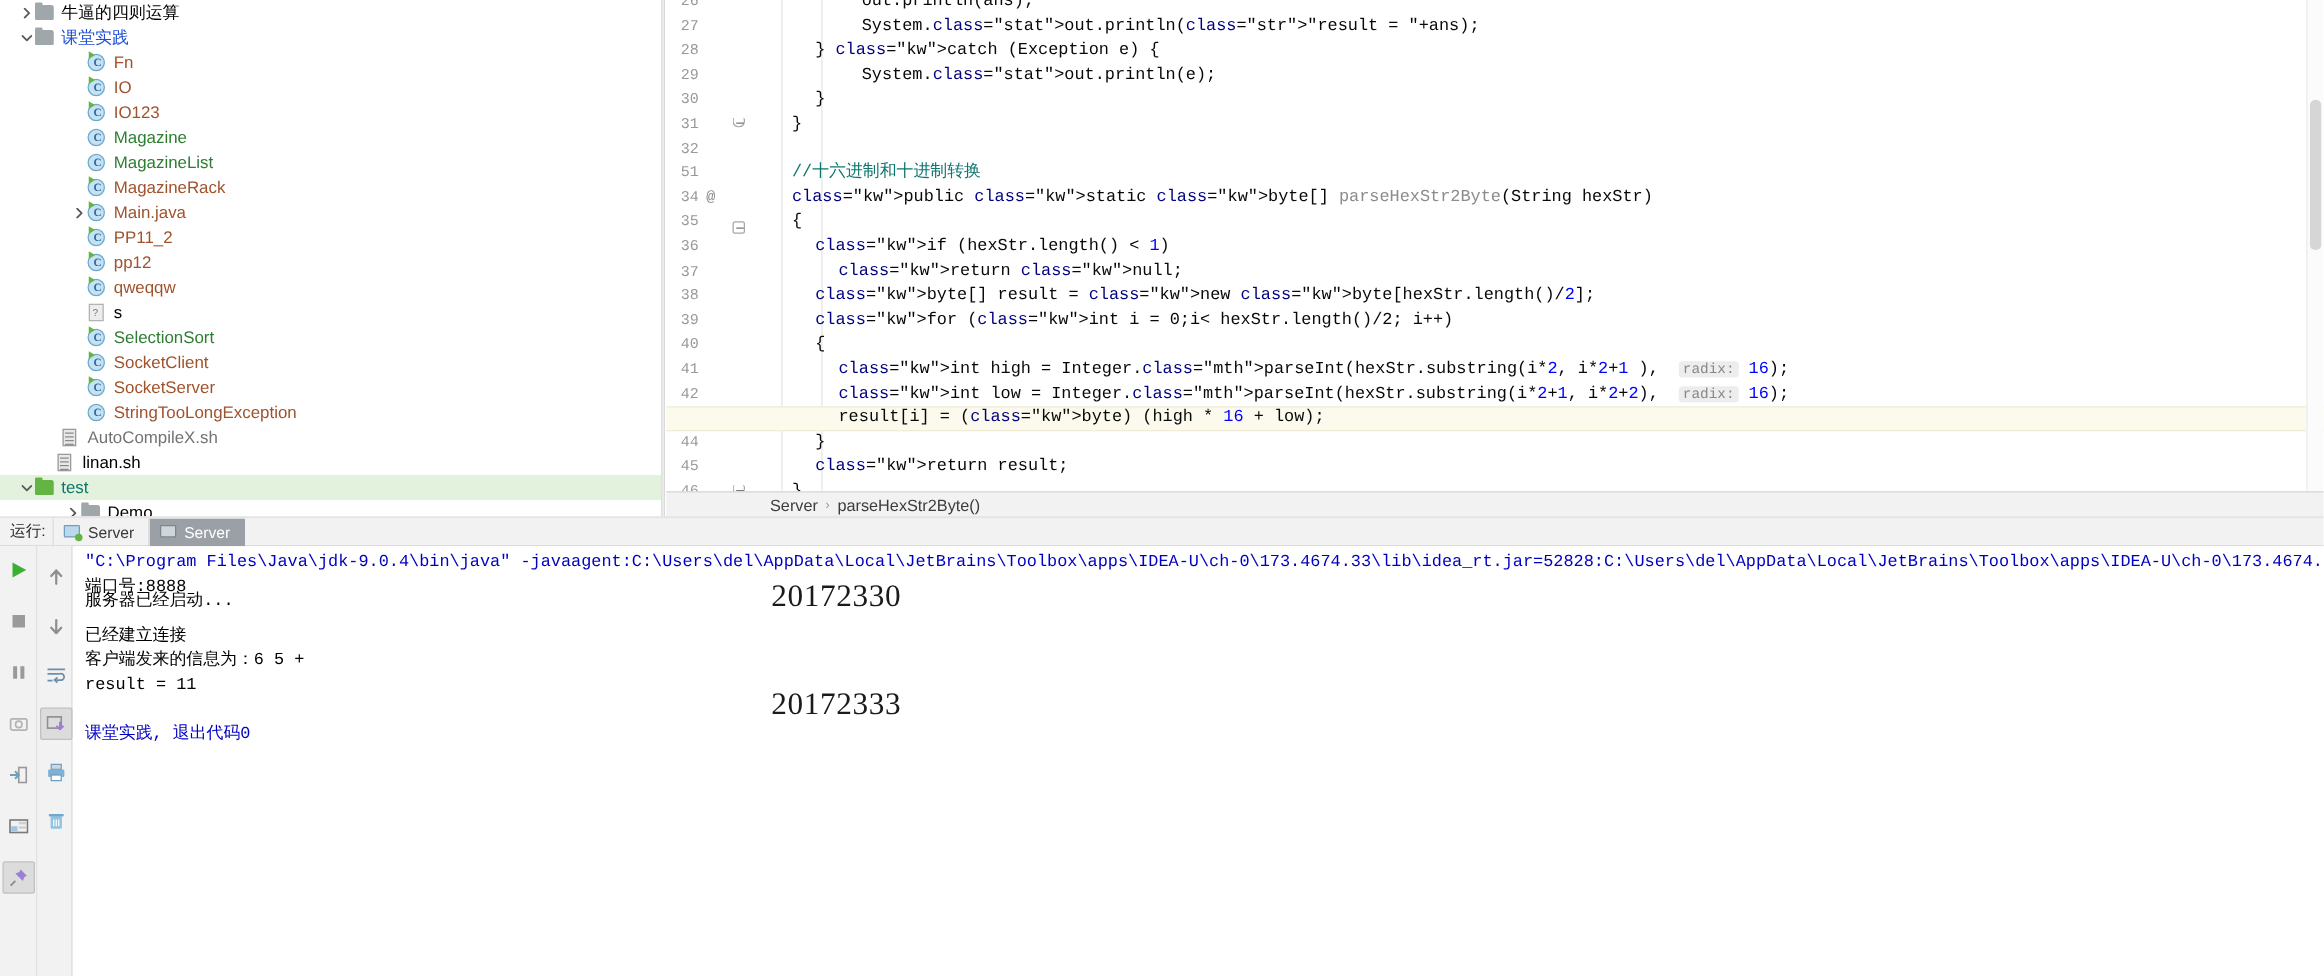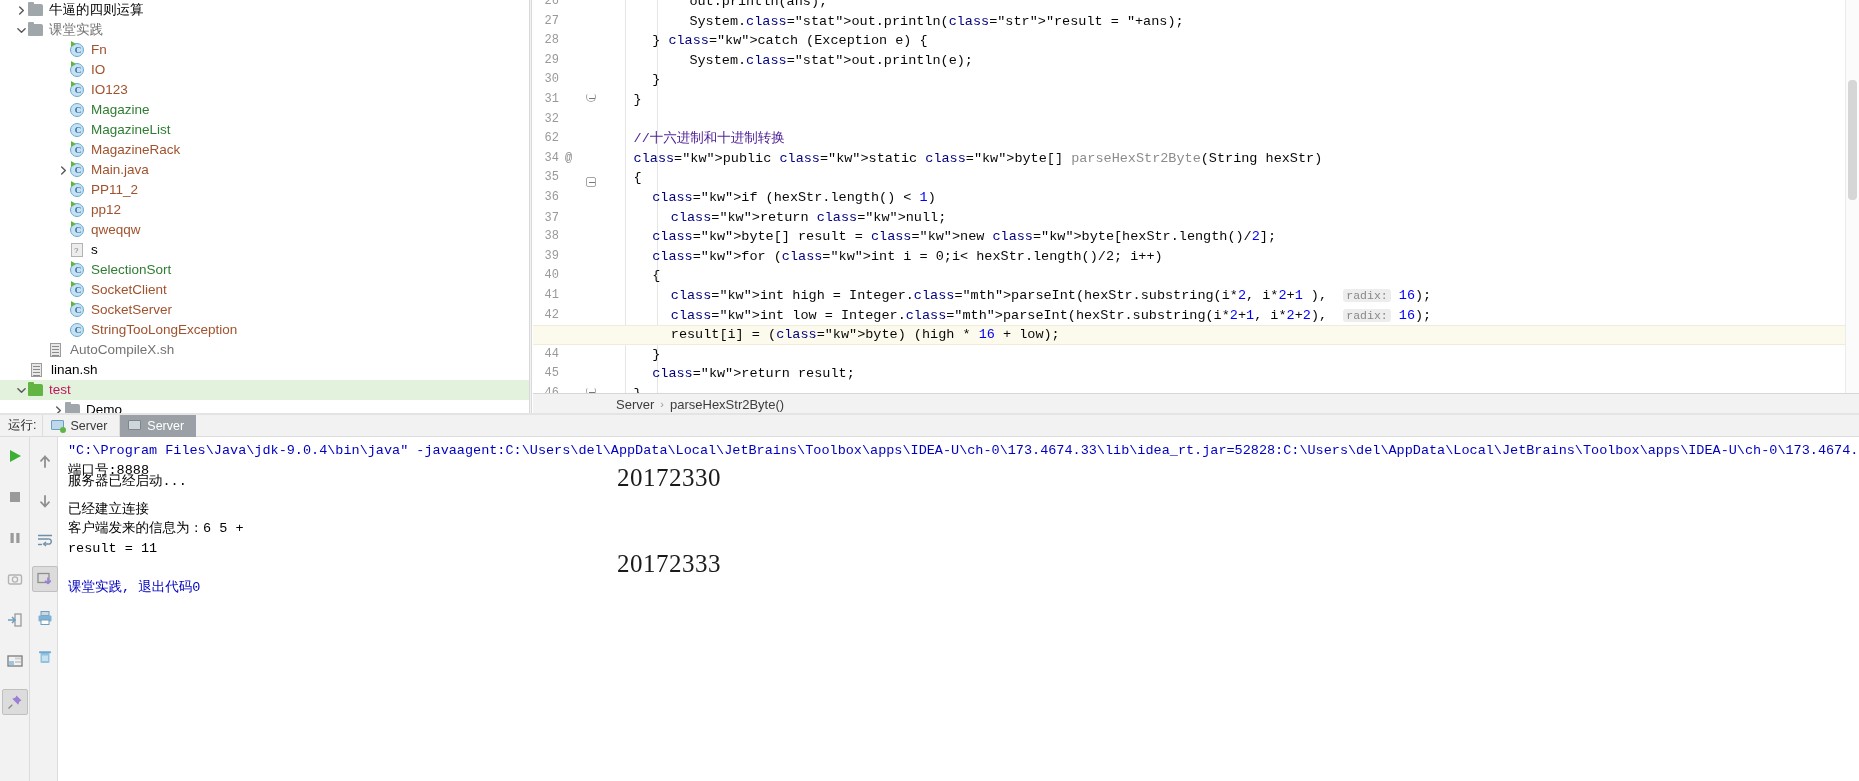--- a/index.html
+++ b/index.html
@@ -84,21 +84,21 @@
   .fold i:before { content:""; position:absolute; left:2px; top:4px; width:6px; height:1px; background:#777; }
   .fold.end i { border-radius:2px 2px 5px 5px; border-top:none; height:8px; top:0; }
 
   #codearea { position:absolute; left:72px; top:0; width:1254px; height:393px; }
   .cline { position:absolute; left:0; height:19.6px; line-height:19.6px; white-space:pre;
      font-size:13.5px; font-family:"Liberation Mono", monospace; color:#080808; }
   .hl-line { position:absolute; left:0; width:1326px; height:19.6px; background:#fcfaed;
      border-top:1px solid #f0ecd8; border-bottom:1px solid #f0ecd8; }
   .kw  { color:#000080; font-weight:normal; }
   .num { color:#0000ff; }
-  .cmt { color:#4c1d95;text-align:center; }
+  .cmt { color:#0f766e;text-align:center; }
   .grey{ color:#8c8c8c; }
   .hint { color:#888888; background:#ededed; border-radius:3px; padding:0 3px; font-size:11.5px; }
 
   
   #escroll { position:absolute; right:0; top:0; width:14px; height:393px; background:#fbfbfb;
      border-left:1px solid #ececec; }
   #escroll .thumb { position:absolute; left:2px; top:80px; width:9px; height:120px;
      background:#d6d6d6; border-radius:4px; }
 
   
@@ -171,21 +171,21 @@
         </div>
         <div class="trow" style="padding-left:14px">
           <span class="tarrow">
             <svg width="9" height="9" viewBox="0 0 10 10">
               <path d="M1 3 L5 7 L9 3" fill="none" stroke="#5a5a5a" stroke-width="1.6" stroke-linecap="round" stroke-linejoin="round"></path>
             </svg>
           </span>
           <span class="ticon">
             <span class="ic-folder"></span>
           </span>
-          <span class="tlabel" style="color:#737373">课堂实践</span>
+          <span class="tlabel" style="color:#1d4ed8">课堂实践</span>
         </div>
         <div class="trow" style="padding-left:56px">
           <span class="tarrow"></span>
           <span class="ticon">
             <span class="ic-class">
               <span>C</span>
               <span class="runarrow"></span>
             </span>
           </span>
           <span class="tlabel" style="color:#a0522d">Fn</span>
@@ -328,37 +328,37 @@
           </span>
           <span class="tlabel" style="color:#a0522d">StringTooLongException</span>
         </div>
         <div class="trow" style="padding-left:35px">
           <span class="tarrow"></span>
           <span class="ticon">
             <span class="ic-file"></span>
           </span>
           <span class="tlabel" style="color:#737373">AutoCompileX.sh</span>
         </div>
-        <div class="trow" style="padding-left:16px">
+        <div class="trow" style="padding-left:31px">
           <span class="tarrow"></span>
           <span class="ticon">
             <span class="ic-file"></span>
           </span>
           <span class="tlabel" style="color:#000000">linan.sh</span>
         </div>
         <div class="trow sel" style="padding-left:14px">
           <span class="tarrow">
             <svg width="9" height="9" viewBox="0 0 10 10">
               <path d="M1 3 L5 7 L9 3" fill="none" stroke="#5a5a5a" stroke-width="1.6" stroke-linecap="round" stroke-linejoin="round"></path>
             </svg>
           </span>
           <span class="ticon">
             <span class="ic-folder green"></span>
           </span>
-          <span class="tlabel" style="color:#be185d">test</span>
+          <span class="tlabel" style="color:#0f766e">test</span>
         </div>
         <div class="trow" style="padding-left:51px">
           <span class="tarrow">
             <svg width="9" height="9" viewBox="0 0 10 10">
               <path d="M3 1 L7 5 L3 9" fill="none" stroke="#5a5a5a" stroke-width="1.6" stroke-linecap="round" stroke-linejoin="round"></path>
             </svg>
           </span>
           <span class="ticon">
             <span class="ic-folder"></span>
           </span>
@@ -373,21 +373,21 @@
           <div class="lnum" style="top:-8px">26</div>
           <div class="lnum" style="top:11.600000000000001px">27</div>
           <div class="lnum" style="top:31.200000000000003px">28</div>
           <div class="lnum" style="top:50.800000000000004px">29</div>
           <div class="lnum" style="top:70.4px">30</div>
           <div class="lnum" style="top:90px">31</div>
           <div class="fold end" style="top:94px">
             <i></i>
           </div>
           <div class="lnum" style="top:109.60000000000001px">32</div>
-          <div class="lnum" style="top:129.20000000000002px">62</div>
+          <div class="lnum" style="top:129.20000000000002px">51</div>
           <div class="lnum" style="top:148.8px">34</div>
           <div class="gmark" style="left:32px;top:148.8px">@</div>
           <div class="lnum" style="top:168.4px">35</div>
           <div class="fold" style="top:172.4px">
             <i></i>
           </div>
           <div class="lnum" style="top:188px">36</div>
           <div class="lnum" style="top:209px">37</div>
           <div class="lnum" style="top:227.20000000000002px">38</div>
           <div class="lnum" style="top:246.8px">39</div>

